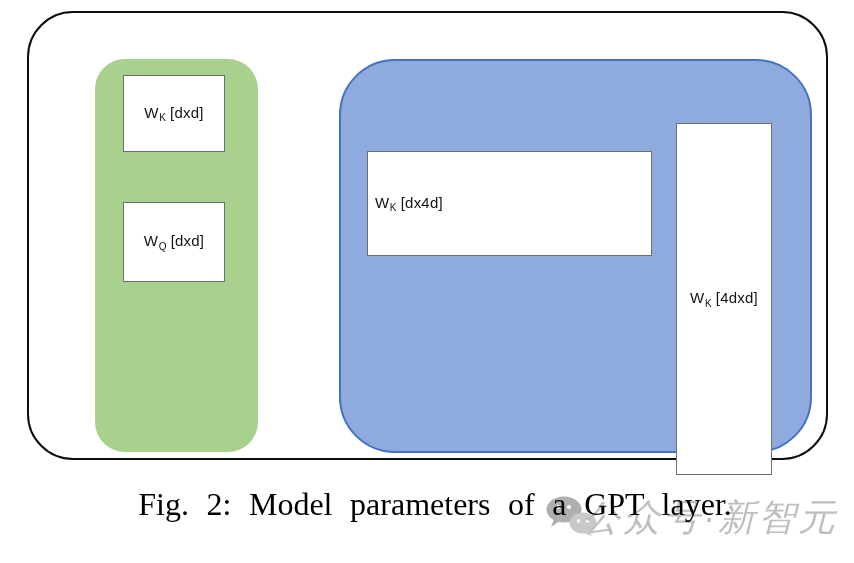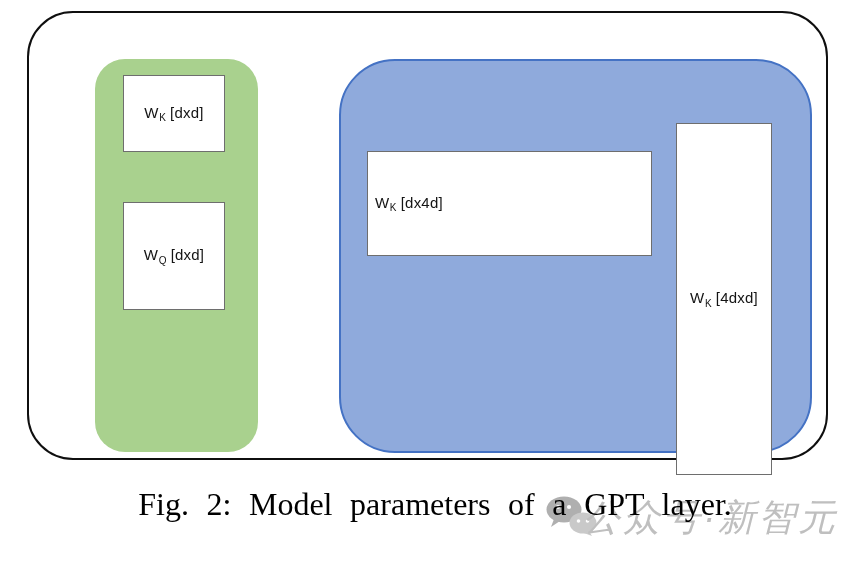--- a/index.html
+++ b/index.html
@@ -41,21 +41,21 @@
     background: #ffffff;
     border: 1px solid #6e6e6e;
     display: flex;
     align-items: center;
     justify-content: center;
     font-size: 15px;
     color: #141414;
   }
   .gbox { left: 94px; width: 102px; }
   .gbox-1 { top: 62px;  height: 77px; }
-  .gbox-2 { top: 189px; height: 108px; }
+  .gbox-2 { top: 189px; height: 80px; }
   .gbox-3 { top: 317px; height: 106px; }
   .wide-box { left: 338px; top: 110px; width: 285px; height: 105px;
               justify-content: flex-start; padding-left: 7px; margin-top: 28px; }
   .tall-box { left: 647px; top: 110px; width: 96px; height: 352px; }
   .plabel { white-space: nowrap; letter-spacing: 0.2px; }
   .sub  { font-size: 10px; vertical-align: -3.5px; margin-left: 0.5px; }
   .dims { margin-left: 4px; }
 
   
   .caption {

